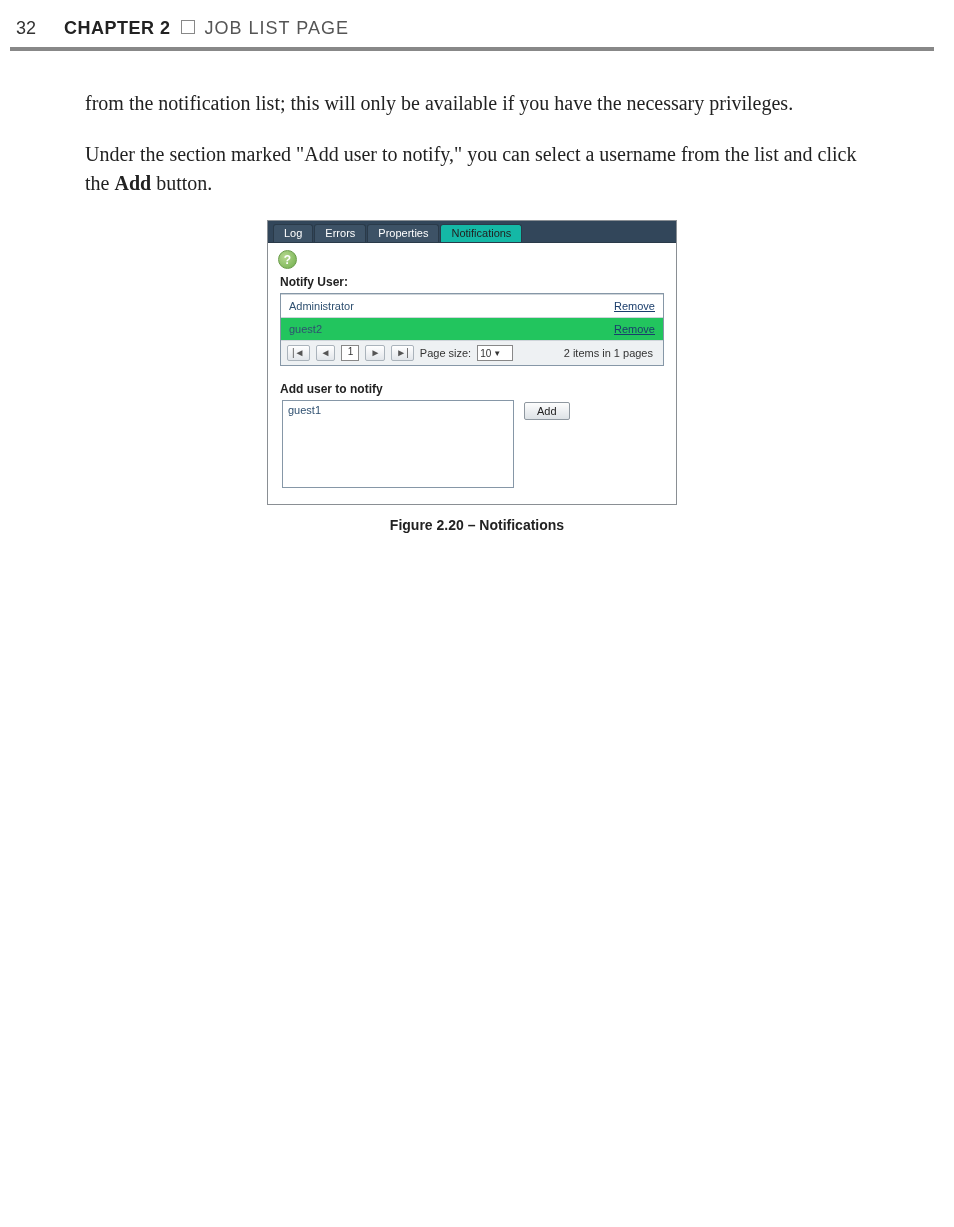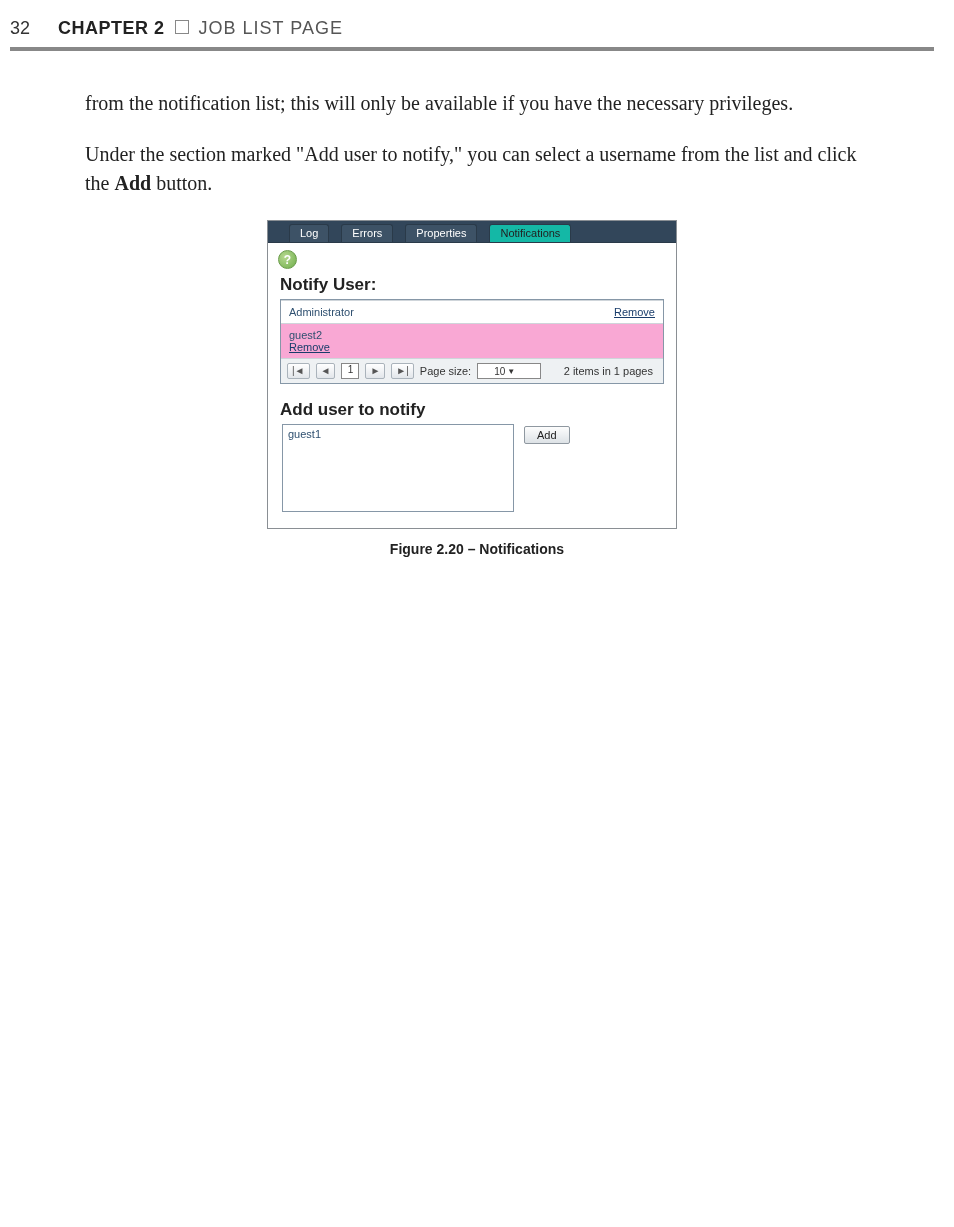--- a/index.html
+++ b/index.html
@@ -11,21 +11,21 @@
     }
     .page {
       width: 954px;
       min-height: 1227px;
       position: relative;
       padding-top: 18px;
     }
     .header {
       display: flex;
       align-items: baseline;
-      padding-left: 10px;
+      padding-left: 16px;
       padding-bottom: 8px;
       text-align: right;
     }
     .page-number {
       font-family: Arial, sans-serif;
       font-size: 18px;
       color: #333;
       margin-right: 28px;
     }
     .chapter-label {
@@ -71,23 +71,23 @@
     .screenshot {
       border: 1px solid #8a8f94;
       background: #fff;
       font-family: Arial, sans-serif;
       width: 408px;
     }
     .tabs {
       display: flex;
       background: #32465a;
       border-bottom: 1px solid #2a3a49;
-      padding-left: 21px;
+      padding-left: 5px;
       padding-top: 3px;
-      gap: 12px;
+      gap: 1px;
       font-size: 11px;
     }
     .tab {
       background: #3d5266;
       color: #fff;
       padding: 3px 10px 3px;
       border: 1px solid #2a3a49;
       border-bottom: none;
       border-top-left-radius: 3px;
       border-top-right-radius: 3px;
@@ -110,21 +110,21 @@
       justify-content: center;
       color: #fff;
       font-weight: bold;
       font-size: 12px;
       margin: 3px 0 6px 2px;
       border: 1px solid #6a9c4a;
     }
     .section-title {
       font-family: Arial, sans-serif;
       font-weight: bold;
-      font-size: 17px;
+      font-size: 12px;
       color: #222;
       margin: 2px 0 4px 4px;
     }
     .grid {
       border: 1px solid #8697a7;
       margin: 0 4px;
       font-size: 11px;
       background: #fff;
     }
     .grid-header {
@@ -133,21 +133,21 @@
       padding: 5px 8px;
       font-size: 11px;
     }
     .grid-row {
       display: flex;
       justify-content: space-between;
       padding: 5px 8px;
       border-top: 1px solid #cfd5da;
       background: #fff;
     }
-    .grid-row.alt { background: #f9a8d4; flex-direction: column; }
+    .grid-row.alt { background: #22c55e; }
     .remove-link {
       color: #1a3d6b;
       text-decoration: underline;
       cursor: pointer;
     }
     .user-name { color: #2f5070; }
     .pager {
       display: flex;
       align-items: center;
       border-top: 1px solid #cfd5da;
@@ -175,21 +175,21 @@
       text-align: center;
     }
     .page-size {
       width: 30px;
       height: 14px;
       border: 1px solid #888;
       background: #fff;
       font-size: 10px;
       display: flex;
       align-items: center;
-      padding: 0 16px;
+      padding: 0 2px;
       gap: 2px;
     }
     .page-size .caret { font-size: 8px; }
     .pager-summary { margin-left: auto; margin-right: 4px; }
     .avail-label {
       font-family: Arial, sans-serif;
       font-size: 12px;
       margin: 2px 0 3px 8px;
       color: #333;
     }

